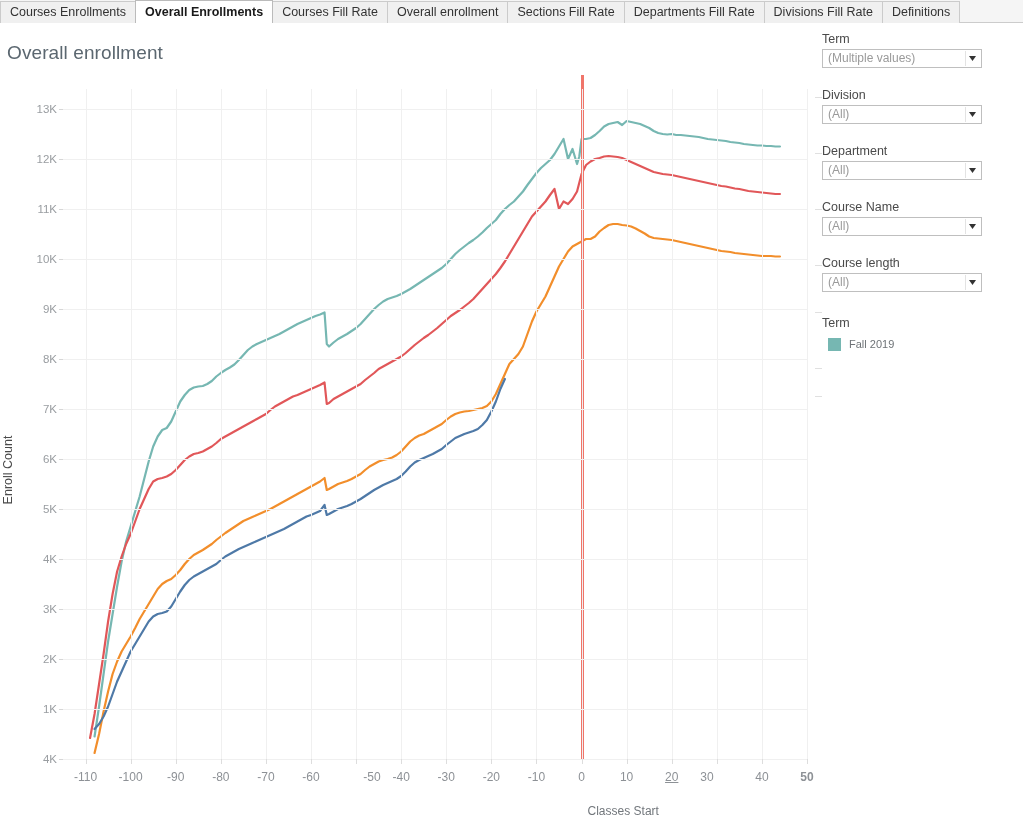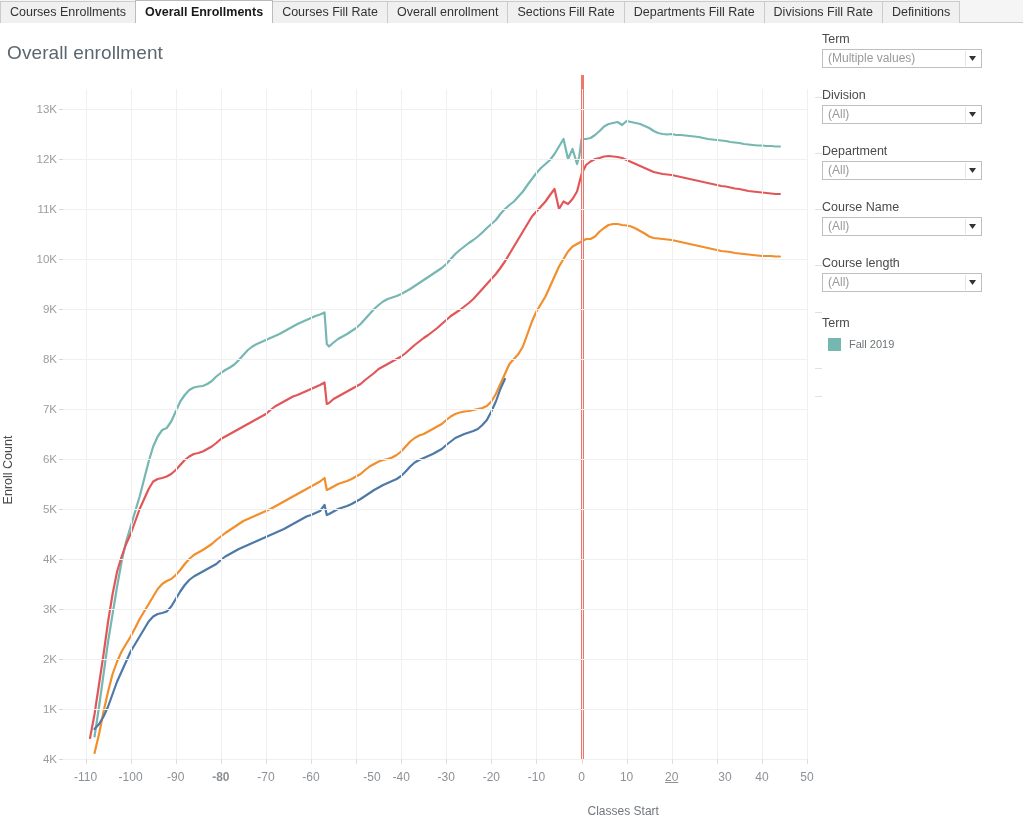--- a/index.html
+++ b/index.html
@@ -223,21 +223,21 @@
       <div class="xtickmark" style="left: 22.5455px;"></div>
       <div class="xtick" style="left: 22.5455px;">-110</div>
       <div class="gridline-v" style="left: 67.6364px;"></div>
       <div class="xtickmark" style="left: 67.6364px;"></div>
       <div class="xtick" style="left: 67.6364px;">-100</div>
       <div class="gridline-v" style="left: 112.727px;"></div>
       <div class="xtickmark" style="left: 112.727px;"></div>
       <div class="xtick" style="left: 112.727px;">-90</div>
       <div class="gridline-v" style="left: 157.818px;"></div>
       <div class="xtickmark" style="left: 157.818px;"></div>
-      <div class="xtick" style="left: 157.818px; font-weight: bold;">-80</div>
+      <div class="xtick" style="left: 157.818px;">-80</div>
       <div class="gridline-v" style="left: 202.909px;"></div>
       <div class="xtickmark" style="left: 202.909px;"></div>
       <div class="xtick" style="left: 202.909px;">-70</div>
       <div class="gridline-v" style="left: 248px;"></div>
       <div class="xtickmark" style="left: 248px;"></div>
       <div class="xtick" style="left: 248px;">-60</div>
       <div class="gridline-v" style="left: 293.091px;"></div>
       <div class="xtickmark" style="left: 293.091px;"></div>
       <div class="xtick" style="left: 309px;">-50</div>
       <div class="gridline-v" style="left: 338.182px;"></div>
@@ -256,27 +256,27 @@
       <div class="xtickmark" style="left: 518.545px;"></div>
       <div class="xtick" style="left: 518.545px;">0</div>
       <div class="gridline-v" style="left: 563.636px;"></div>
       <div class="xtickmark" style="left: 563.636px;"></div>
       <div class="xtick" style="left: 563.636px;">10</div>
       <div class="gridline-v" style="left: 608.727px;"></div>
       <div class="xtickmark" style="left: 608.727px;"></div>
       <div class="xtick" style="left: 608.727px; text-decoration: underline;">20</div>
       <div class="gridline-v" style="left: 653.818px;"></div>
       <div class="xtickmark" style="left: 653.818px;"></div>
-      <div class="xtick" style="left: 662px;">30</div>
+      <div class="xtick" style="left: 644px;">30</div>
       <div class="gridline-v" style="left: 698.909px;"></div>
       <div class="xtickmark" style="left: 698.909px;"></div>
       <div class="xtick" style="left: 698.909px;">40</div>
       <div class="gridline-v" style="left: 744px;"></div>
       <div class="xtickmark" style="left: 744px;"></div>
-      <div class="xtick" style="left: 744px;">50</div>
+      <div class="xtick" style="left: 744px; font-weight: bold;">50</div>
     </div>
 
   <div id="refline-label" style="left: 587.545px; top: 729px;">Classes Start</div>
 
   <div id="yaxis-label">Enroll Count</div>
 </div>
 
 <div id="panel">
   <div id="legend">
     <div id="legend-title">Term</div>

